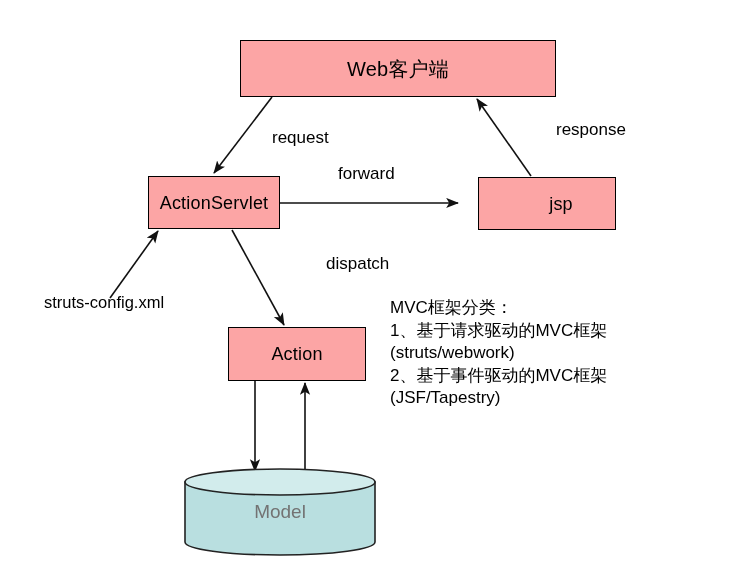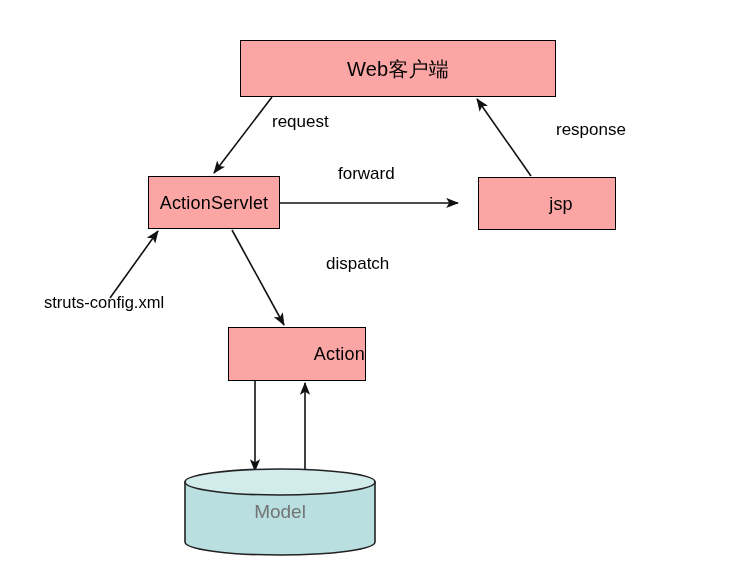--- a/index.html
+++ b/index.html
@@ -47,21 +47,21 @@
   #node-web .node-label { font-size: 20px; }
   #node-actionservlet {
     left: 130px; top: 176px; width: 132px; height: 53px;
   }
   #node-actionservlet .node-label { font-size: 18px; }
   #node-jsp {
     left: 460px; top: 177px; width: 138px; height: 53px; padding-left: 28px;
   }
   #node-jsp .node-label { font-size: 18px; }
   #node-action {
-    left: 210px; top: 327px; width: 138px; height: 54px; justify-content: flex-end;
+    left: 210px; top: 327px; width: 138px; height: 54px;
   }
   #node-action .node-label { font-size: 18px; }
 
   #node-model {
     position: absolute;
     left: 184px; top: 468px; width: 192px; height: 88px;
   }
   #node-model .cyl-text {
     position: absolute;
     left: 0; top: 0; width: 192px; height: 88px;
@@ -72,21 +72,21 @@
     color: #737373;
     pointer-events: none;
   }
 
   .edge-label {
     position: absolute;
     font-size: 17px;
     color: #000000;
     white-space: nowrap;
   }
-  #label-request  { left: 272px; top: 112px; }
+  #label-request  { left: 272px; top: 128px; }
   #label-response { left: 532px; top: 120px; margin-left: 24px; }
   #label-forward  { left: 338px; top: 164px; }
   #label-dispatch { left: 282px; top: 254px; margin-left: 44px; }
   #label-struts   { left: 44px;  top: 293px; font-size: 16.5px; }
 
   #mvc-note {
     position: absolute;
     left: 390px;
     top: 297px;
     width: 300px;
@@ -152,14 +152,21 @@
   <div class="edge-label" id="label-request">request</div>
 
   <div class="edge-label" id="label-response">response</div>
 
   <div class="edge-label" id="label-forward">forward</div>
 
   <div class="edge-label" id="label-dispatch">dispatch</div>
 
   <div class="edge-label" id="label-struts">struts-config.xml</div>
 
+  <div id="mvc-note">
+    <div>MVC框架分类：</div>
+    <div>1、基于请求驱动的MVC框架</div>
+    <div>(struts/webwork)</div>
+    <div>2、基于事件驱动的MVC框架</div>
+    <div>(JSF/Tapestry)</div>
+  </div>
 
 </div>
 
 </body></html>

